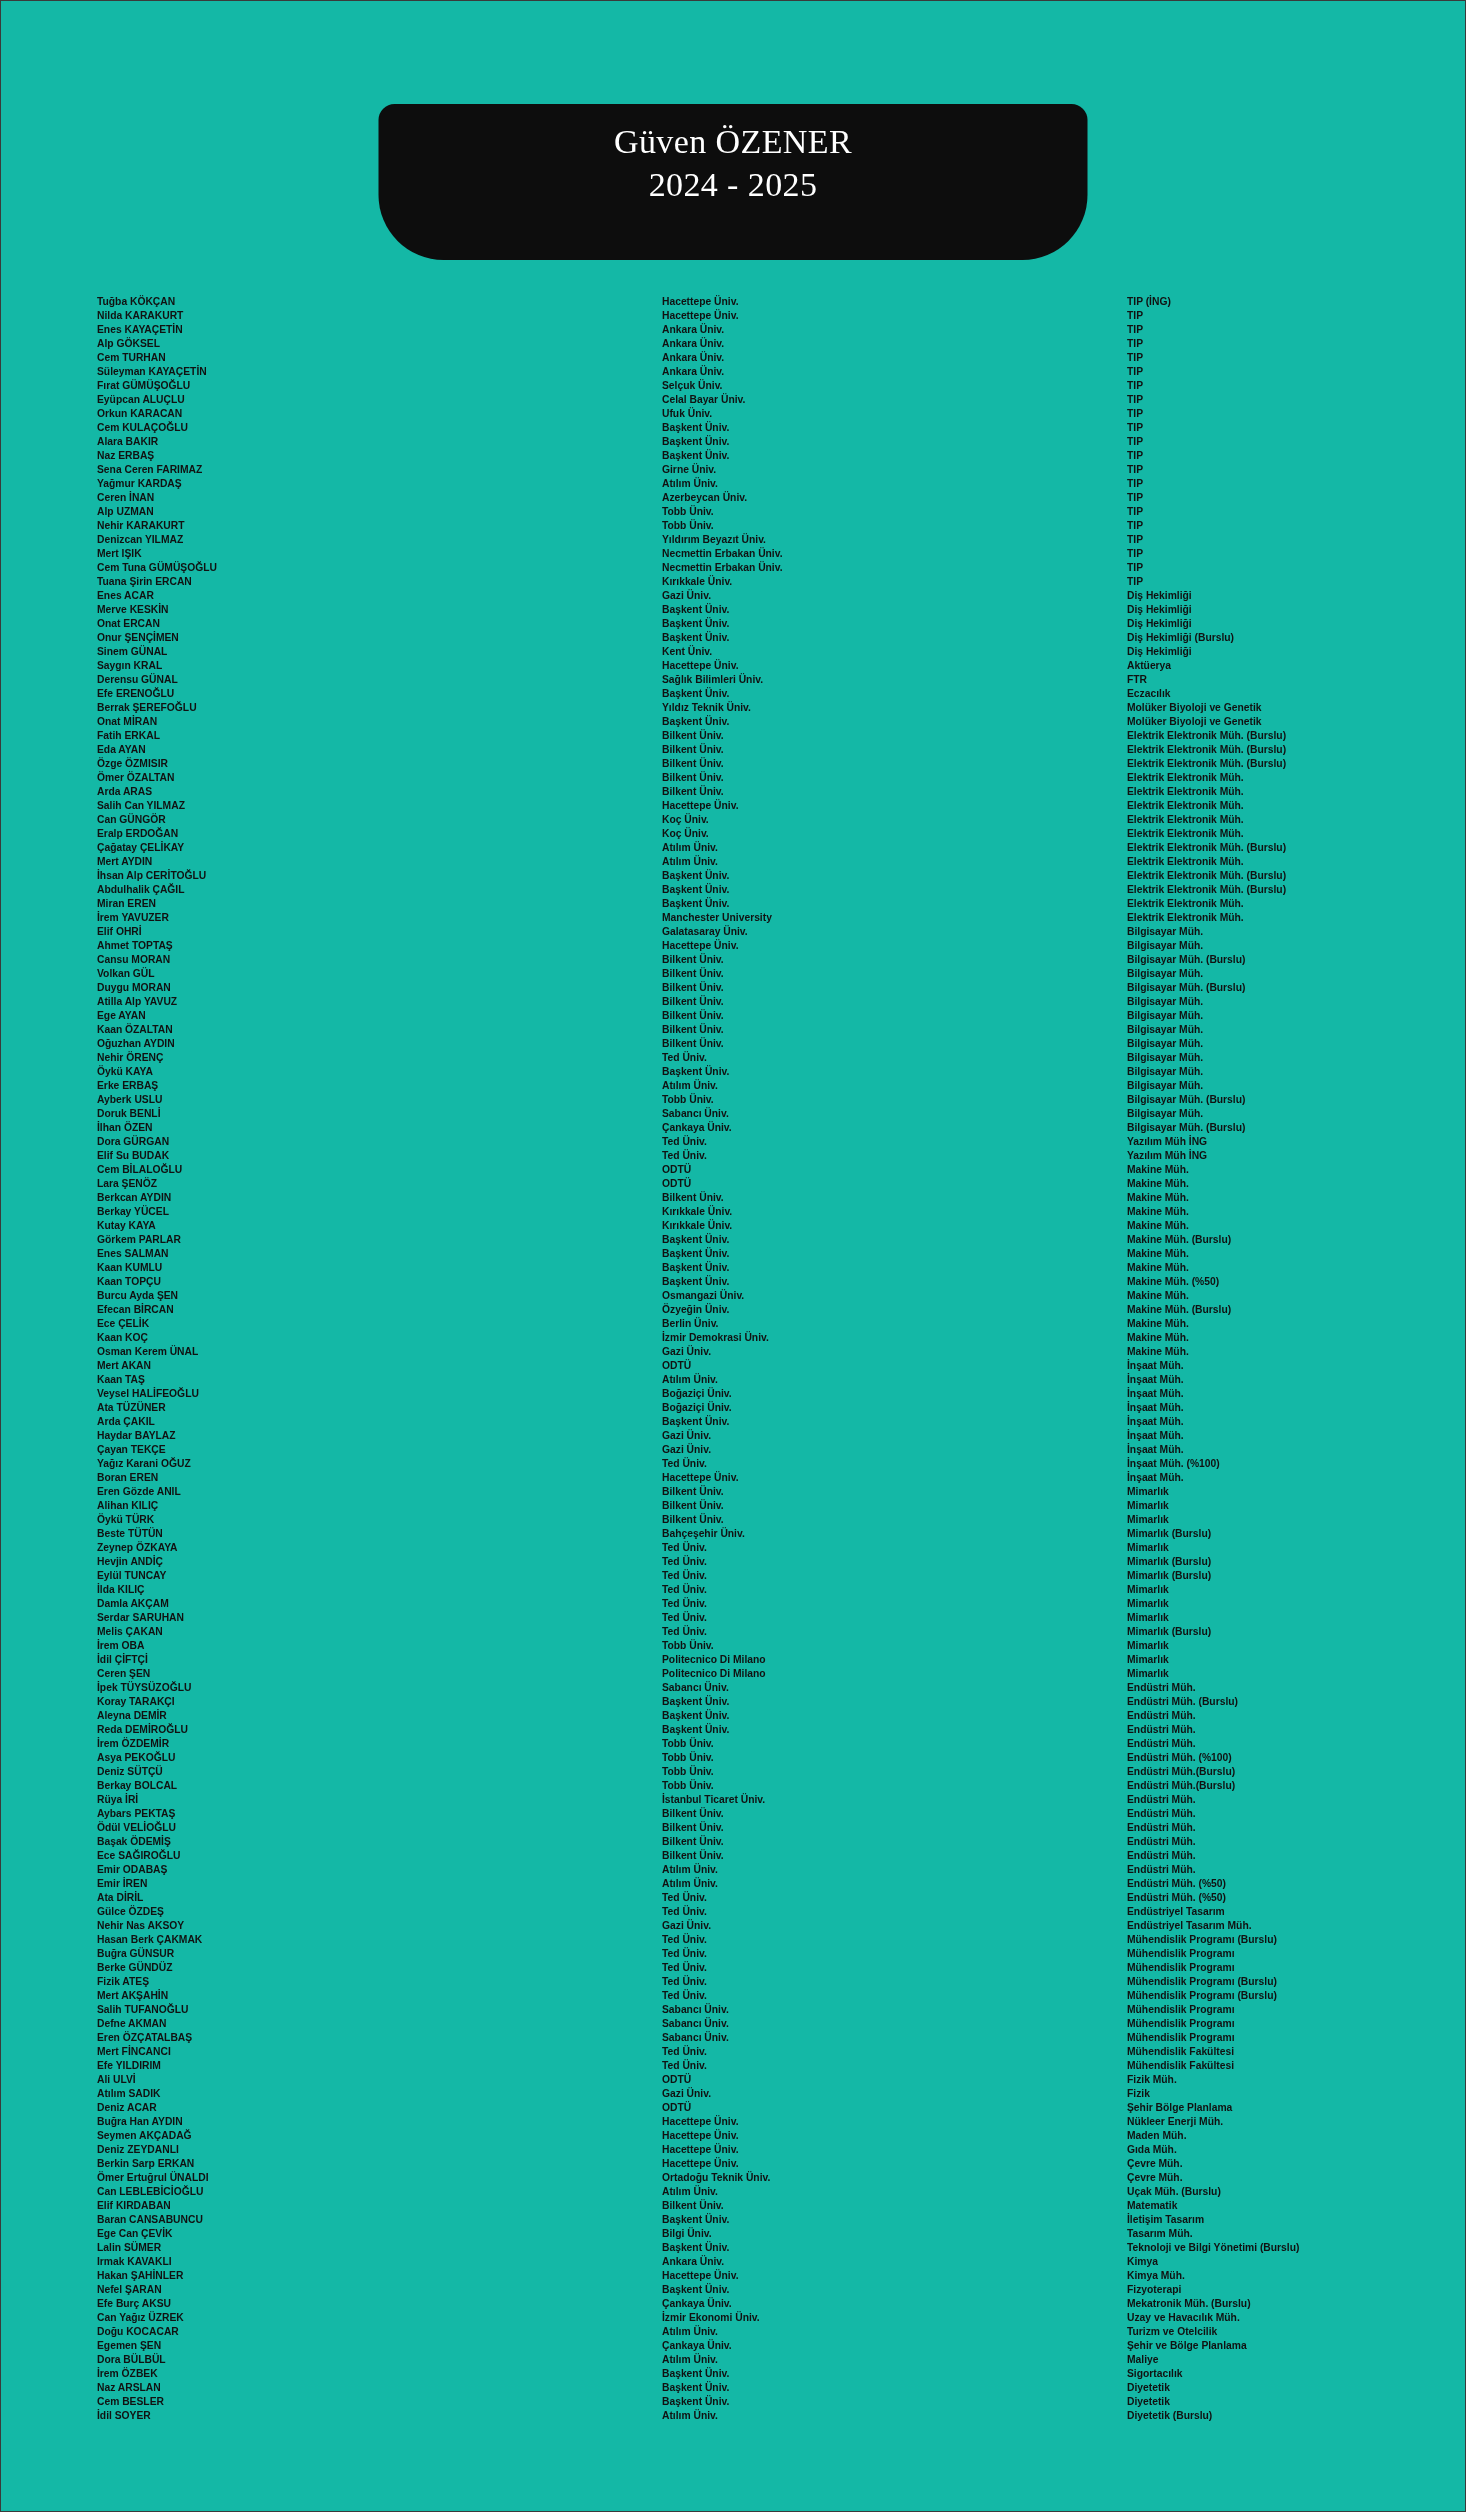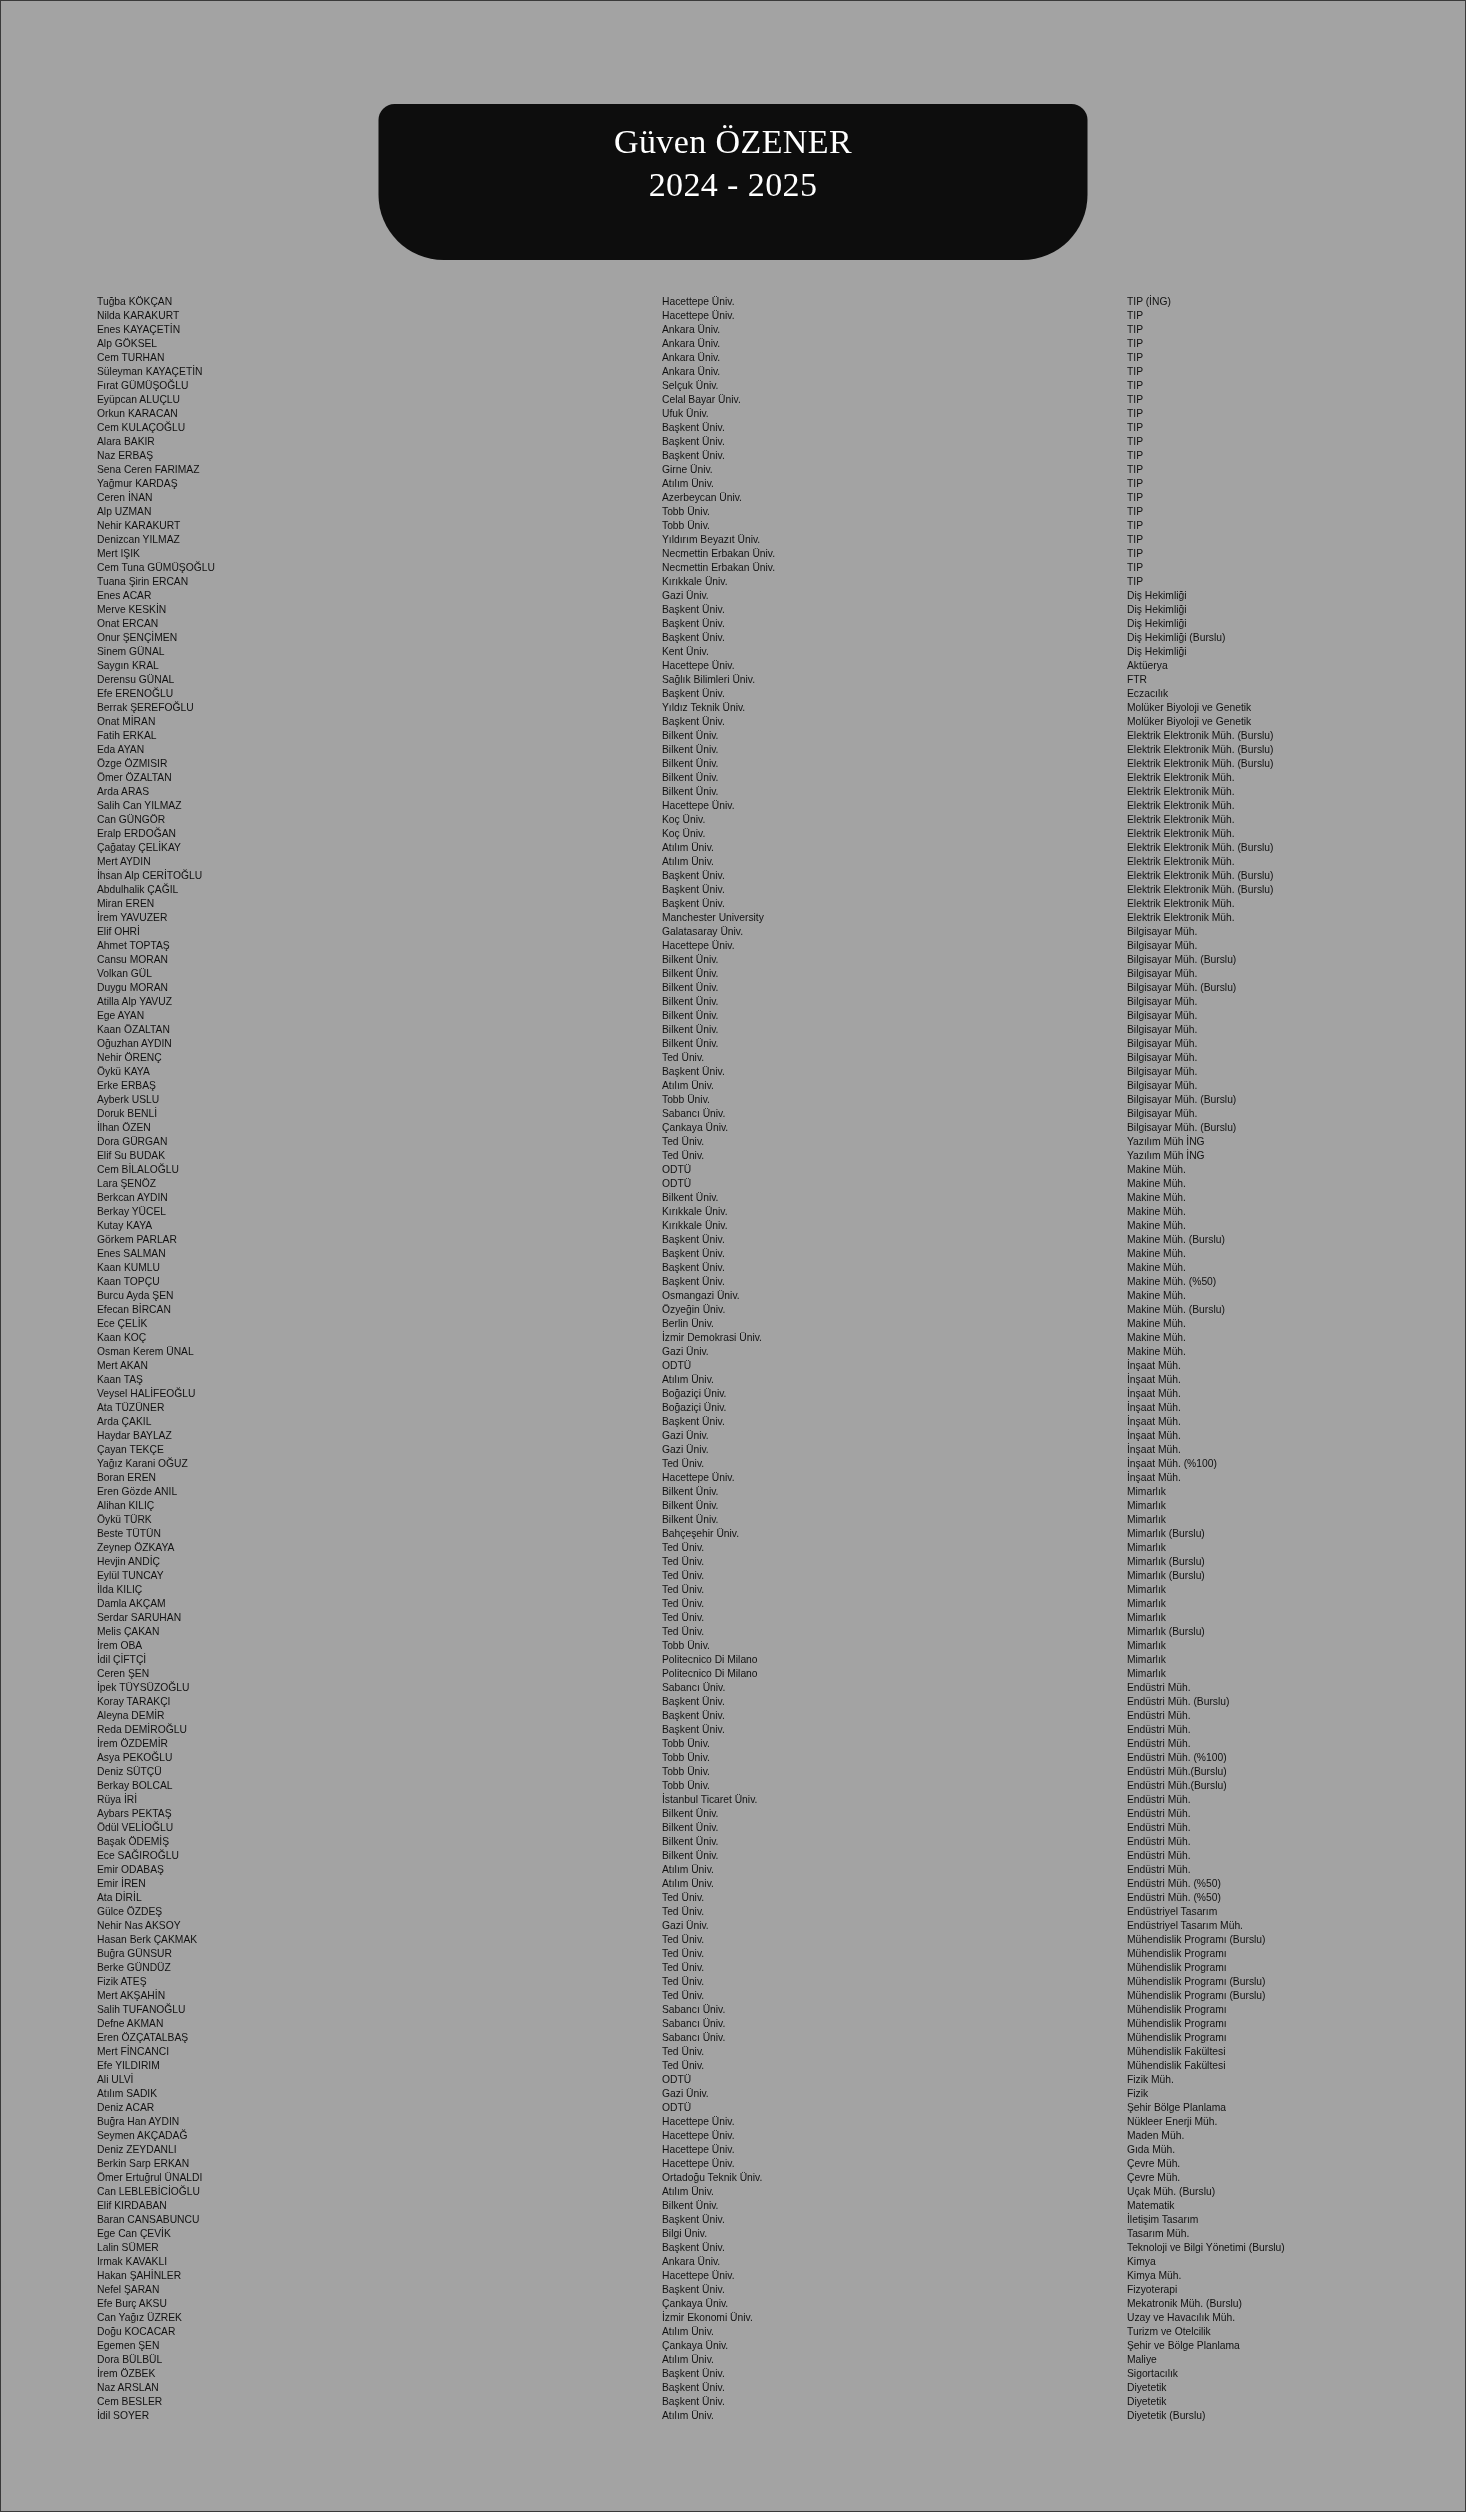--- a/index.html
+++ b/index.html
@@ -1,21 +1,21 @@
 <!DOCTYPE html>
 <html style="font-size:11.8px"><head>
 <meta charset="utf-8">
 <style>
   html, body { margin: 0; padding: 0; background: #ffffff; }
   .page {
     position: relative;
     width: 1466px;
     height: 2512px;
     box-sizing: border-box;
-    background: #a3a3a3;
+    background: #14b8a6;
     border: 1.5px solid #3a3a3a;
     font-family: "Liberation Sans", "DejaVu Sans", sans-serif;
     overflow: hidden;
   }
   .title-block {
     position: absolute;
     top: 103px;
     left: 50%;
     transform: translateX(-50%);
     width: 709px;
@@ -32,20 +32,21 @@
     font-size: 34px;
     line-height: 43px;
     letter-spacing: 0.4px;
     white-space: nowrap;
   }
   .honor-list {
     position: absolute;
     top: 294px;
     left: 96px;
     right: 0;
+    font-weight: bold;
   }
   .row {
     display: grid;
     grid-template-columns: 565px 465px 1fr;
     height: 14px;
     line-height: 14px;
   }
   .cell {
     font-size: 10.3px;
     color: #111111;

